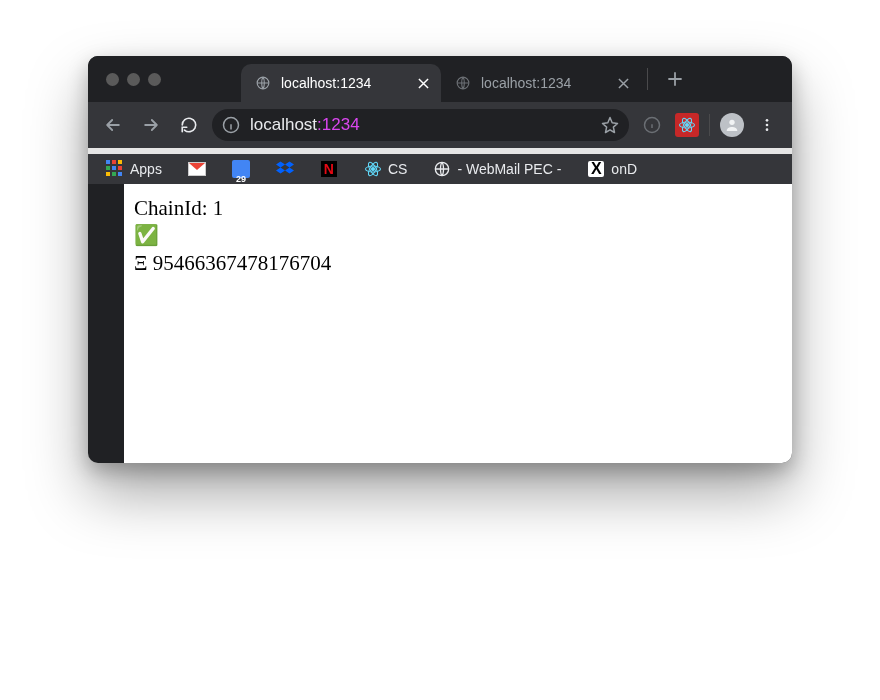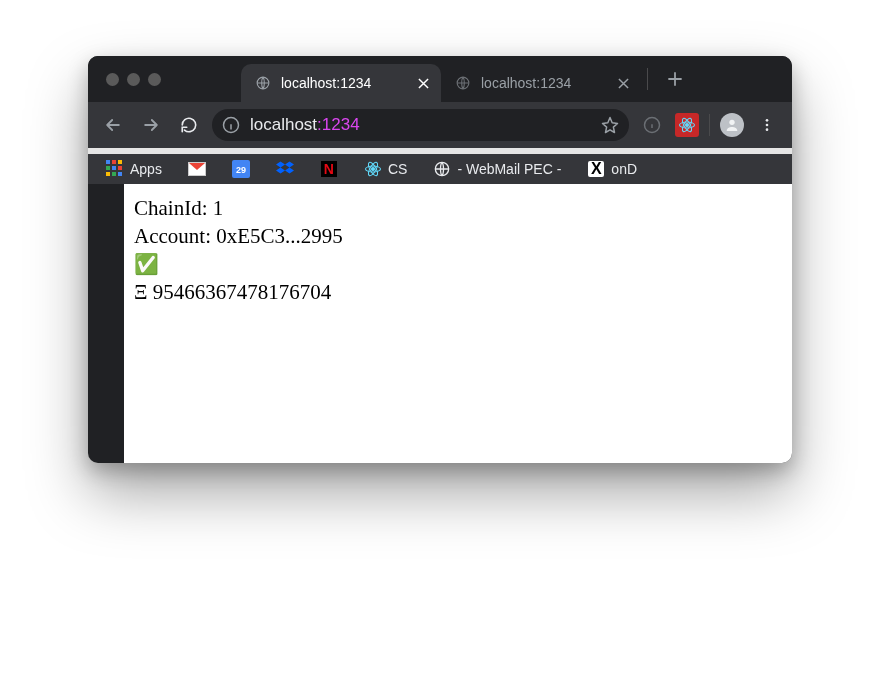--- a/index.html
+++ b/index.html
@@ -111,21 +111,21 @@
         linear-gradient(#fbbc05,#fbbc05) 12px 0/4px 4px no-repeat,
         linear-gradient(#34a853,#34a853) 0 6px/4px 4px no-repeat,
         linear-gradient(#4285f4,#4285f4) 6px 6px/4px 4px no-repeat,
         linear-gradient(#ea4335,#ea4335) 12px 6px/4px 4px no-repeat,
         linear-gradient(#fbbc05,#fbbc05) 0 12px/4px 4px no-repeat,
         linear-gradient(#34a853,#34a853) 6px 12px/4px 4px no-repeat,
         linear-gradient(#4285f4,#4285f4) 12px 12px/4px 4px no-repeat;
     }
     .gmail-m { width:18px; height:14px; position:relative; background:#fff; border:1px solid #ccc; }
     .gmail-m::after { content:""; position:absolute; left:0; right:0; top:0; height:0; border-left:8px solid transparent; border-right:8px solid transparent; border-top:7px solid #ea4335; }
-    .cal-icon { width:18px; height:18px; background:#4285f4; color:#fff; font-size:9px; line-height:14px; padding-top:3px; text-align:center; border-radius:2px; font-weight:bold; }
+    .cal-icon { width:18px; height:18px; background:#4285f4; color:#fff; font-size:9px; line-height:14px; padding-top:12px; text-align:center; border-radius:2px; font-weight:bold; }
     .dropbox-glyph { color:#0061fe; font-size:16px; }
     .netflix-n { width:16px; height:16px; background:#000; color:#e50914; font-weight:900; font-size:14px; text-align:center; line-height:16px; }
     .react-bm { color:#61dafb; font-size:16px; }
     .xicon { font-weight:900; font-size:16px; color:#000; background:#fff; width:16px; height:16px; border-radius:2px; text-align:center; line-height:16px; }
     
     .page {
       flex:1;
       background:#fff;
       color:#000;
       font-family: "Times New Roman", Times, serif;
@@ -301,25 +301,20 @@
       <span>onD</span>
     </div>
   </div>
 
   <div class="page">
     <span class="line">
       <span>ChainId:</span>
       <span> </span>
       <span>1</span>
     </span>
-    <span class="line">
-      <span>Account:</span>
-      <span> </span>
-      <span>0xE5C3...2995</span>
-    </span>
     <span class="line check">
       <span>✅</span>
     </span>
     <span class="line">
       <span>Ξ</span>
       <span> </span>
       <span>95466367478176704</span>
     </span>
   </div>
 

